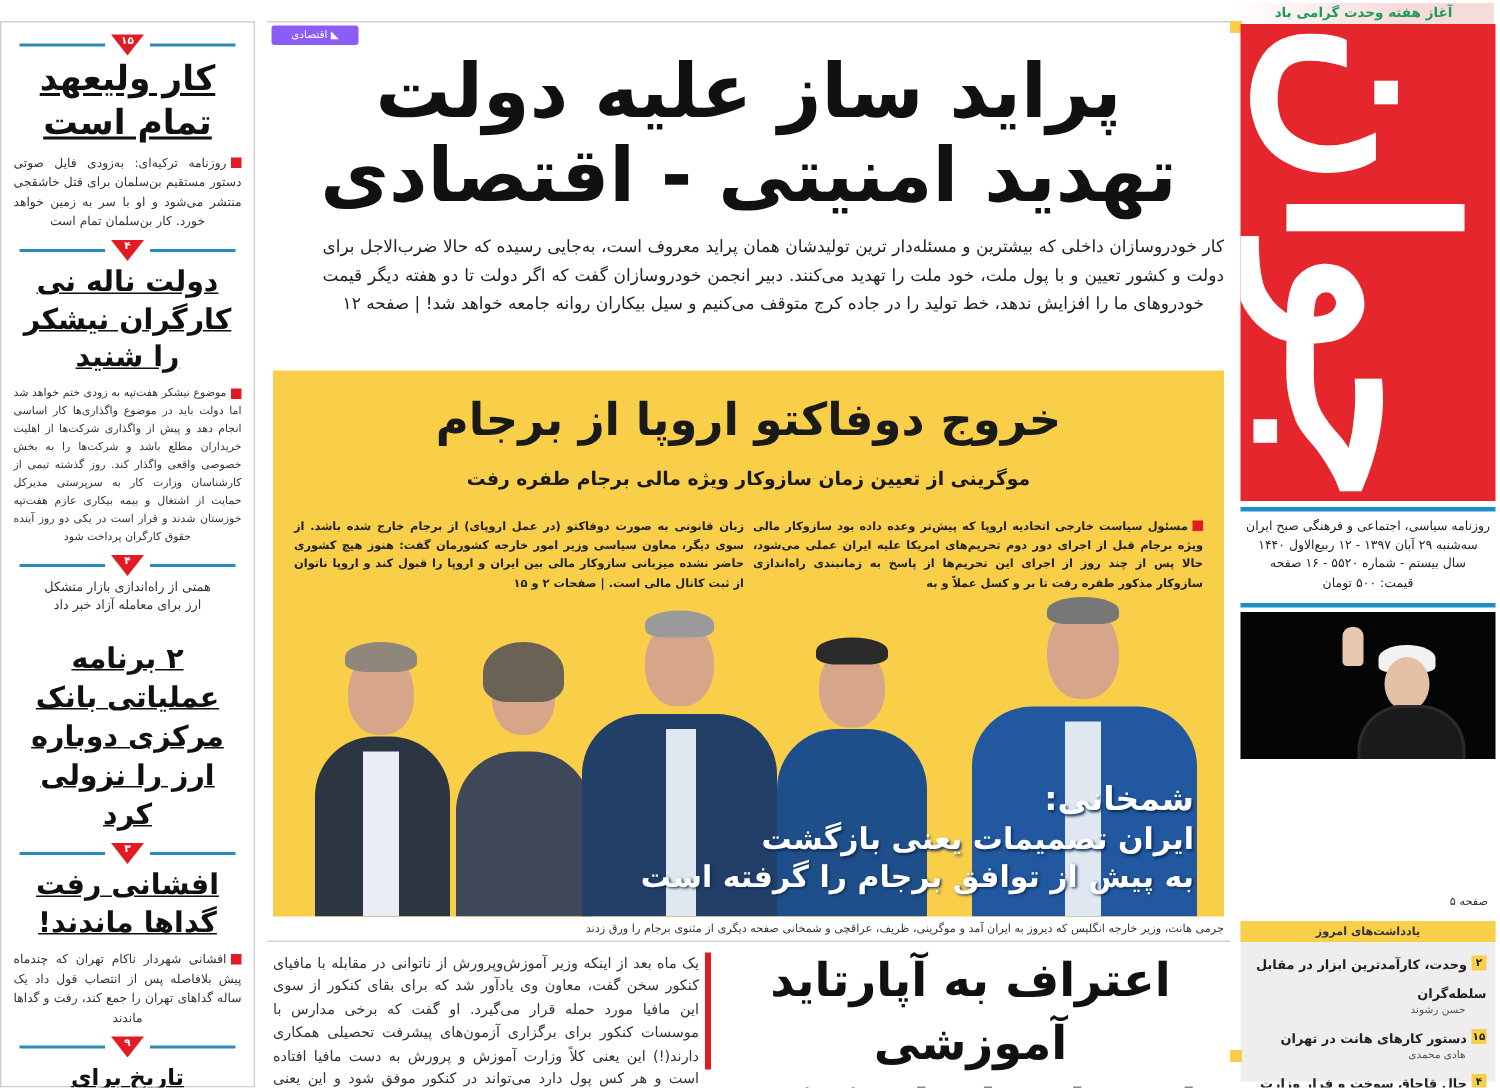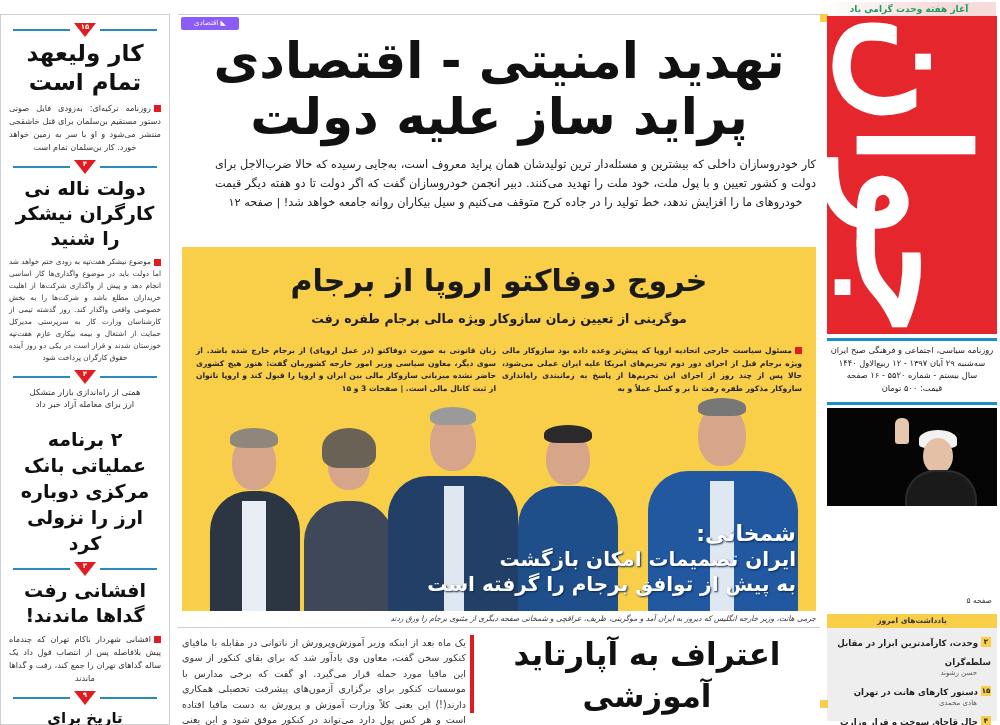--- a/index.html
+++ b/index.html
@@ -7,21 +7,21 @@
   body { font-family: "DejaVu Sans", sans-serif; color: #111; direction: rtl; position: relative; }
 
   
   .left-col { position: absolute; left: 0; top: 14px; width: 170px; height: 711px; border: 1px solid #cfcfcf; border-top: 1px solid #cfcfcf; background: #fff; }
   .divider { position: relative; height: 14px; margin: 0 12px; }
   .divider::before { content: ""; position: absolute; left: 0; right: 0; top: 6px; height: 2px; background: #2a8bb8; }
   .divider .tri { position: absolute; left: 50%; top: 0; transform: translateX(-50%); width: 30px; height: 16px; background: #fff; }
   .divider .tri span { display: block; margin: 0 auto; width: 0; height: 0; border-left: 11px solid transparent; border-right: 11px solid transparent; border-top: 14px solid #e21b23; position: relative; }
   .divider .tri em { position: absolute; left: 0; right: 0; top: 0; text-align: center; font-style: normal; font-size: 7px; color: #fff; font-weight: bold; }
   .l-story { padding: 2px 8px 6px 8px; text-align: center; }
-  .l-head { font-family: "DejaVu Sans", sans-serif; font-weight: 900; font-size: 22px; line-height: 27px; color: #111; letter-spacing: -0.5px; }
+  .l-head { font-family: "DejaVu Sans", sans-serif; font-weight: 900; font-size: 22px; line-height: 27px; color: #111; letter-spacing: -0.5px; text-decoration: underline; }
   .l-head.medium { font-size: 19px; line-height: 25px; }
   .l-kicker { font-size: 8.5px; line-height: 12px; color: #333; margin-bottom: 16px; }
   .l-body { font-size: 8.2px; line-height: 13px; color: #333; text-align: justify; text-align-last: center; margin-top: 5px; }
   .l-body .sq { display: inline-block; width: 7px; height: 7px; background: #e21b23; margin-left: 3px; vertical-align: middle; }
 
   
   .center { position: absolute; left: 178px; top: 14px; width: 642px; height: 711px; border-top: 1px solid #cfcfcf; }
   .section-tag { position: absolute; left: 3px; top: 2px; width: 58px; height: 13px; background: #8b5cf6; border-radius: 2px; color: #fff; font-size: 7px; line-height: 13px; text-align: center; }
   .main-head { position: absolute; left: 0; right: 0; top: 18px; text-align: center; font-weight: 900; font-size: 50px; line-height: 56px; letter-spacing: -1.5px; color: #111; }
   .lede { position: absolute; left: 4px; right: 4px; top: 140px; font-size: 11.3px; line-height: 19px; text-align: justify; text-align-last: center; color: #222; margin-left: 33px; }
@@ -38,21 +38,21 @@
   .person { position: absolute; bottom: 0; }
   .person .head { position: absolute; border-radius: 50% 50% 45% 45%; background: #d7a68a; }
   .person .hair { position: absolute; border-radius: 50% 50% 30% 30%; }
   .person .body { position: absolute; bottom: 0; border-radius: 40px 40px 0 0; }
   .person .shirt { position: absolute; bottom: 0; background: #e9eef4; }
 
   .quote { position: absolute; right: 20px; bottom: 14px; text-align: right; color: #fff; font-weight: 900; text-shadow: 1px 1px 2px #0a2a55; }
   .quote .q-name { font-size: 22px; line-height: 26px; }
   .quote .q-line { font-size: 20px; line-height: 25px; }
 
-  .caption { position: absolute; left: 4px; right: 4px; top: 599px; font-size: 7.5px; color: #333; text-align: right; font-style: italic; }
+  .caption { position: absolute; left: 4px; right: 4px; top: 599px; font-size: 7.5px; color: #333; text-align: right; }
   .caption-rule { position: absolute; left: 0; right: 0; top: 612px; height: 1px; background: #cfcfcf; }
 
   .b-story-text { position: absolute; left: 4px; top: 620px; width: 284px; font-size: 9.6px; line-height: 15.4px; text-align: justify; color: #333; }
   .b-rule { position: absolute; left: 292px; top: 620px; width: 4px; height: 78px; background: #e21b23; }
   .b-head { position: absolute; right: 8px; top: 618px; width: 330px; text-align: center; font-weight: 900; font-size: 31px; line-height: 42px; color: #111; letter-spacing: -0.8px; }
 
   
   .right-col { position: absolute; left: 822px; top: 0; width: 178px; height: 725px; }
   .slogan { position: absolute; right: 4px; top: 2px; width: 174px; text-align: center; font-size: 9px; font-weight: bold; color: #1e9c5d; background: linear-gradient(90deg, rgba(255,255,255,0) 0%, rgba(240,190,190,0.55) 65%); height: 14px; line-height: 14px; }
   .masthead { position: absolute; left: 5px; top: 16px; width: 170px; height: 318px; background: #e6262d; overflow: hidden; }
@@ -134,30 +134,30 @@
 
   </div>
 </div>
 
 <div class="center">
   <div class="section-tag">
     <span>◣ </span><span>اقتصادی</span>
   </div>
 
   <div class="main-head">
+    <div>پراید ساز علیه دولت</div>
     <div>تهدید امنیتی - اقتصادی</div>
-    <div>پراید ساز علیه دولت</div>
   </div>
   <div class="lede">کار خودروسازان داخلی که بیشترین و مسئله‌دار ترین تولیدشان همان پراید معروف است، به‌جایی رسیده که حالا ضرب‌الاجل برای دولت و کشور تعیین و با پول ملت، خود ملت را تهدید می‌کنند. دبیر انجمن خودروسازان گفت که اگر دولت تا دو هفته دیگر قیمت خودروهای ما را افزایش ندهد، خط تولید را در جاده کرج متوقف می‌کنیم و سیل بیکاران روانه جامعه خواهد شد! | صفحه ۱۲</div>
 
   <div class="yellow-box">
     <div class="y-head">خروج دوفاکتو اروپا از برجام</div>
     <div class="y-sub">موگرینی از تعیین زمان سازوکار ویژه مالی برجام طفره رفت</div>
     <div class="y-col right"><span class="sq"></span><span>مسئول سیاست خارجی اتحادیه اروپا که پیش‌تر وعده داده بود سازوکار مالی ویژه برجام قبل از اجرای دور دوم تحریم‌های امریکا علیه ایران عملی می‌شود، حالا پس از چند روز از اجرای این تحریم‌ها از پاسخ به زمانبندی راه‌اندازی سازوکار مذکور طفره رفت تا بر و کسل عملاً و به</span></div>
-    <div class="y-col left">زبان قانونی به صورت دوفاکتو (در عمل اروپای) از برجام خارج شده باشد. از سوی دیگر، معاون سیاسی وزیر امور خارجه کشورمان گفت: هنوز هیچ کشوری حاضر نشده میزبانی سازوکار مالی بین ایران و اروپا را قبول کند و اروپا ناتوان از ثبت کانال مالی است. | صفحات 3 و ۱۵</div>
+    <div class="y-col left">زبان قانونی به صورت دوفاکتو (در عمل اروپای) از برجام خارج شده باشد. از سوی دیگر، معاون سیاسی وزیر امور خارجه کشورمان گفت: هنوز هیچ کشوری حاضر نشده میزبانی سازوکار مالی بین ایران و اروپا را قبول کند و اروپا ناتوان از ثبت کانال مالی است. | صفحات ۲ و ۱۵</div>
 
     <div class="photo">
 
       <div class="person" style="left:2px;width:90px;height:205px;">
         <div class="body" style="left:0;width:90px;height:120px;background:#2c3542;"></div>
         <div class="shirt" style="left:32px;width:24px;height:110px;"></div>
         <div class="head" style="left:22px;top:28px;width:44px;height:56px;"></div>
         <div class="hair" style="left:20px;top:22px;width:48px;height:20px;background:#8f877b;"></div>
       </div>
 
@@ -183,21 +183,21 @@
       <div class="person" style="left:440px;width:150px;height:215px;">
         <div class="body" style="left:0;width:150px;height:140px;background:#2258a0;"></div>
         <div class="shirt" style="left:62px;width:24px;height:130px;background:#dfe7f1;"></div>
         <div class="head" style="left:50px;top:8px;width:48px;height:62px;"></div>
         <div class="hair" style="left:50px;top:2px;width:48px;height:18px;background:#777;"></div>
       </div>
     </div>
 
     <div class="quote">
       <div class="q-name">شمخانی:</div>
-      <div class="q-line">ایران تصمیمات امکان بازگشت</div>
+      <div class="q-line">ایران تصمیمات یعنی بازگشت</div>
       <div class="q-line">به پیش از توافق برجام را گرفته است</div>
     </div>
   </div>
 
   <div class="caption">جرمی هانت، وزیر خارجه انگلیس که دیروز به ایران آمد و موگرینی، ظریف، عراقچی و شمخانی صفحه دیگری از مثنوی برجام را ورق زدند</div>
   <div class="caption-rule"></div>
 
   <div class="b-story-text">
     <span>یک ماه بعد از اینکه وزیر آموزش‌وپرورش از ناتوانی در مقابله با مافیای کنکور سخن گفت، معاون وی یادآور شد که برای بقای کنکور از سوی این مافیا مورد حمله قرار می‌گیرد. او گفت که برخی مدارس با موسسات کنکور برای برگزاری آزمون‌های پیشرفت تحصیلی همکاری دارند(!) این یعنی کلاً وزارت آموزش و پرورش به دست مافیا افتاده است و هر کس پول دارد می‌تواند در کنکور موفق شود و این یعنی آپارتاید آموزشی</span> 
   </div>

